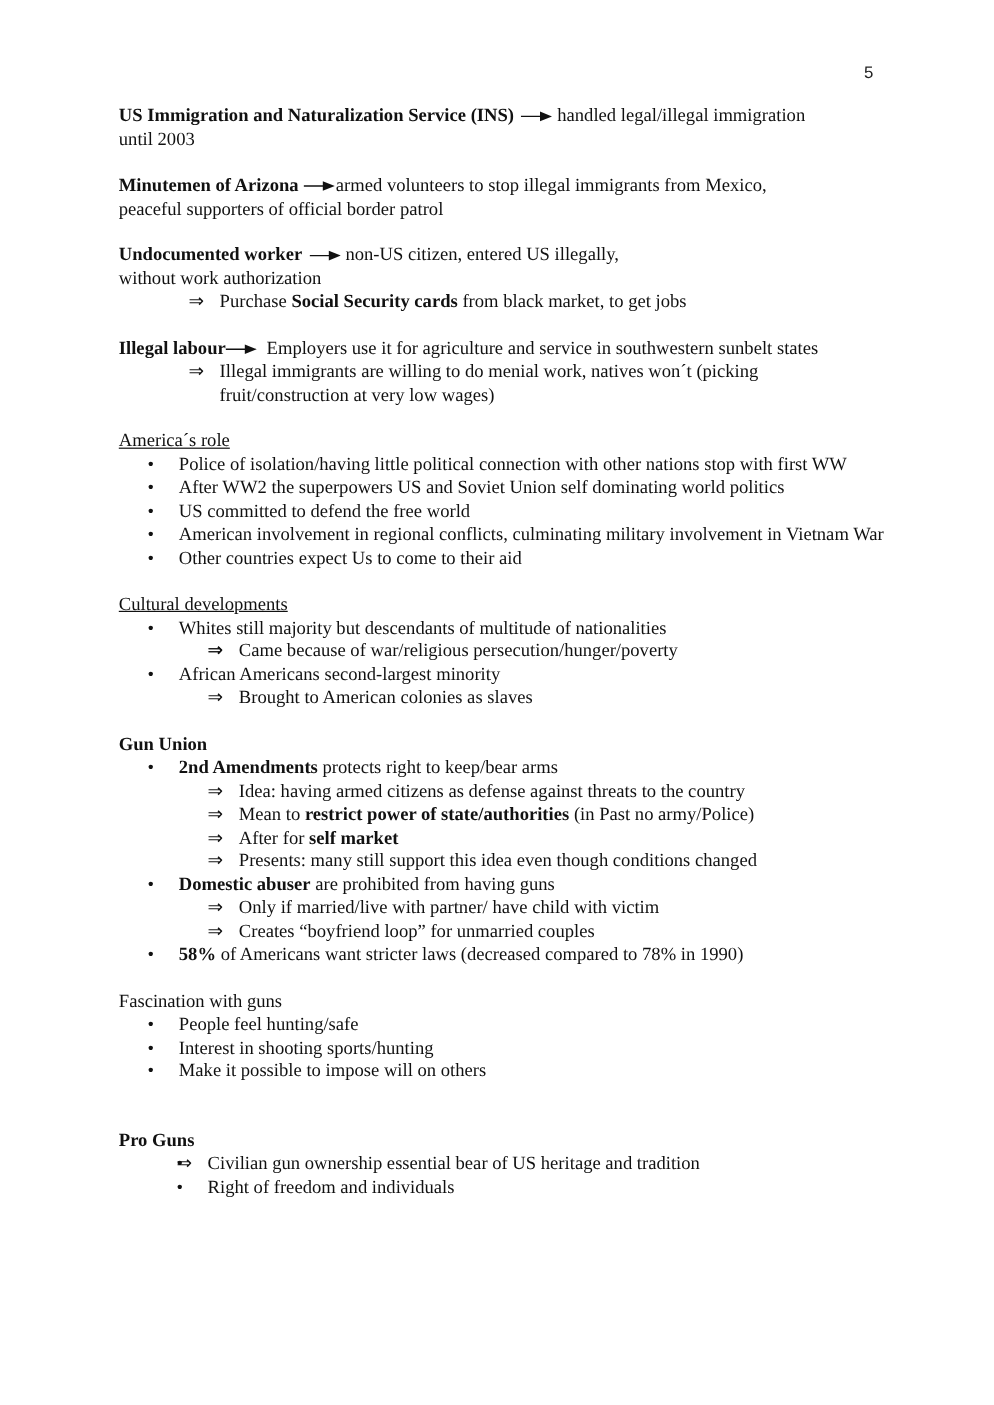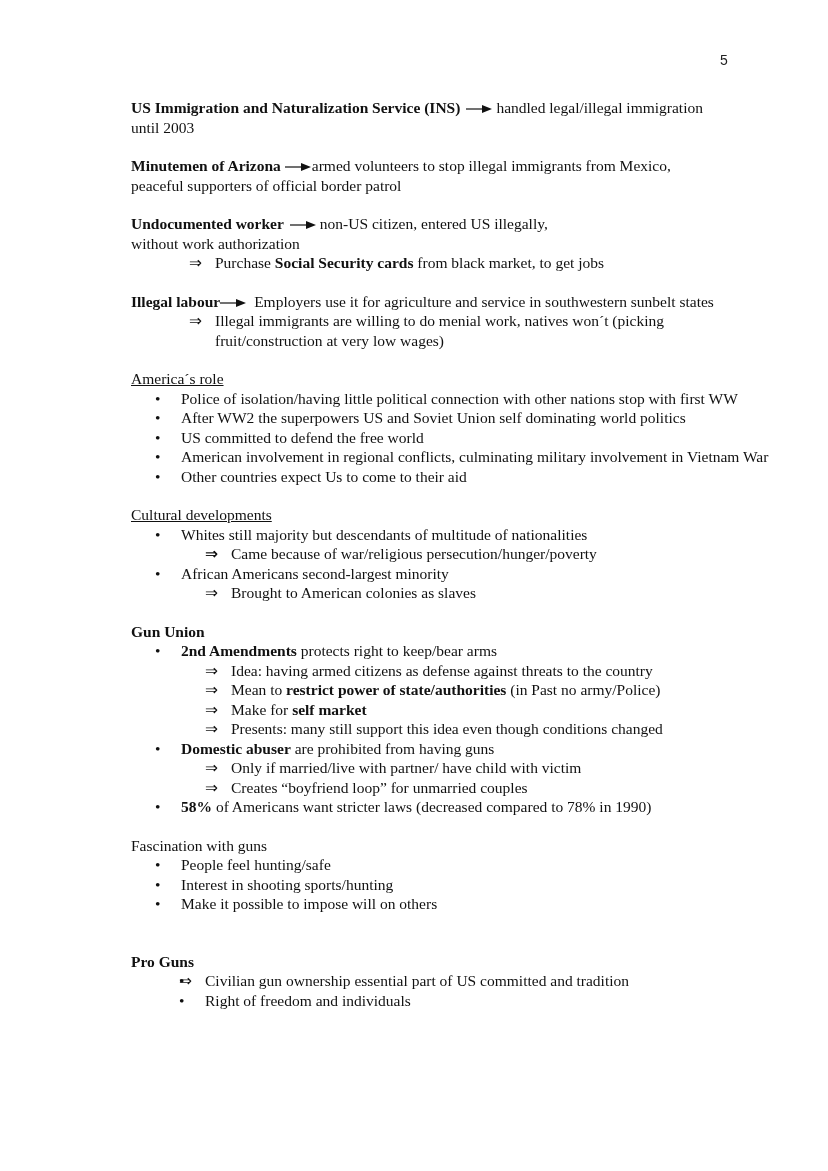--- a/index.html
+++ b/index.html
@@ -4,21 +4,21 @@
 <style>
   html, body { margin: 0; padding: 0; background: #ffffff; }
   body {
     width: 828px; height: 1171px; position: relative; overflow: hidden;
     font-family: "Liberation Serif", serif; font-size: 15.5px; color: #111;
   }
   .page-num {
     position: absolute; top: 52px; left: 720px;
     font-family: "Liberation Sans", sans-serif; font-size: 14px; color: #222;
   }
-  .content { position: absolute; left: 99px; top: 98px; width: 640px; margin-left: 32px; }
+  .content { position: absolute; left: 99px; top: 87px; width: 640px; }
   p, .line { margin: 0; line-height: 19.5px; }
   .block { margin-bottom: 19px; }
   b { font-weight: bold; }
   .arrow { display: inline-block; width: 26px; height: 10px; vertical-align: middle; margin: 0 4px 0 6px; }
   .heading-u { text-decoration: underline; }
   ul.bul { list-style: none; margin: 0; padding: 0; }
   ul.bul > li { position: relative; padding-left: 50px; line-height: 19.5px; }
   ul.bul > li > .dot { position: absolute; left: 24px; top: 0; }
   .sub { position: relative; padding-left: 100px; line-height: 19.5px; }
   .sub > .imp { position: absolute; left: 74px; top: 0; }
@@ -108,21 +108,21 @@
     <div class="sub"><span class="imp">⇒</span><span>Brought to American colonies as slaves</span></div>
   </div>
 
   <div class="block">
     <p><b>Gun Union</b></p>
     <ul class="bul">
       <li><span class="dot">•</span><b>2nd Amendments</b><span> protects right to keep/bear arms</span></li>
     </ul>
     <div class="sub"><span class="imp">⇒</span><span>Idea: having armed citizens as defense against threats to the country</span></div>
     <div class="sub"><span class="imp">⇒</span><span>Mean to </span><b>restrict power of state/authorities</b><span> (in Past no army/Police)</span></div>
-    <div class="sub"><span class="imp">⇒</span><span>Make for </span><b>self market</b></div>
+    <div class="sub"><span class="imp">⇒</span><span>After for </span><b>self market</b></div>
     <div class="sub"><span class="imp">⇒</span><span>Presents: many still support this idea even though conditions changed</span></div>
     <ul class="bul">
       <li><span class="dot">•</span><b>Domestic abuser</b><span> are prohibited from having guns</span></li>
     </ul>
     <div class="sub"><span class="imp">⇒</span><span>Only if married/live with partner/ have child with victim</span></div>
     <div class="sub"><span class="imp">⇒</span><span>Creates “boyfriend loop” for unmarried couples</span></div>
     <ul class="bul">
       <li><span class="dot">•</span><b>58%</b><span> of Americans want stricter laws (decreased compared to 78% in 1990)</span></li>
     </ul>
   </div>
@@ -134,19 +134,19 @@
       <li><span class="dot">•</span><span>Interest in shooting sports/hunting</span></li>
       <li><span class="dot">•</span><span>Make it possible to impose will on others</span></li>
     </ul>
   </div>
 
   <div class="block pro">
     <p><b>Pro Guns</b></p>
     <ul class="bul">
       <li><span class="dot">•</span></li>
     </ul>
-    <div class="imp-line"><span class="imp">⇒</span><span>Civilian gun ownership essential part of US committed and tradition</span></div>
+    <div class="imp-line"><span class="imp">⇒</span><span>Civilian gun ownership essential bear of US heritage and tradition</span></div>
     <ul class="bul">
       <li><span class="dot">•</span><span>Right of freedom and individuals</span></li>
     </ul>
   </div>
 
 </div>
 
 </body></html>

